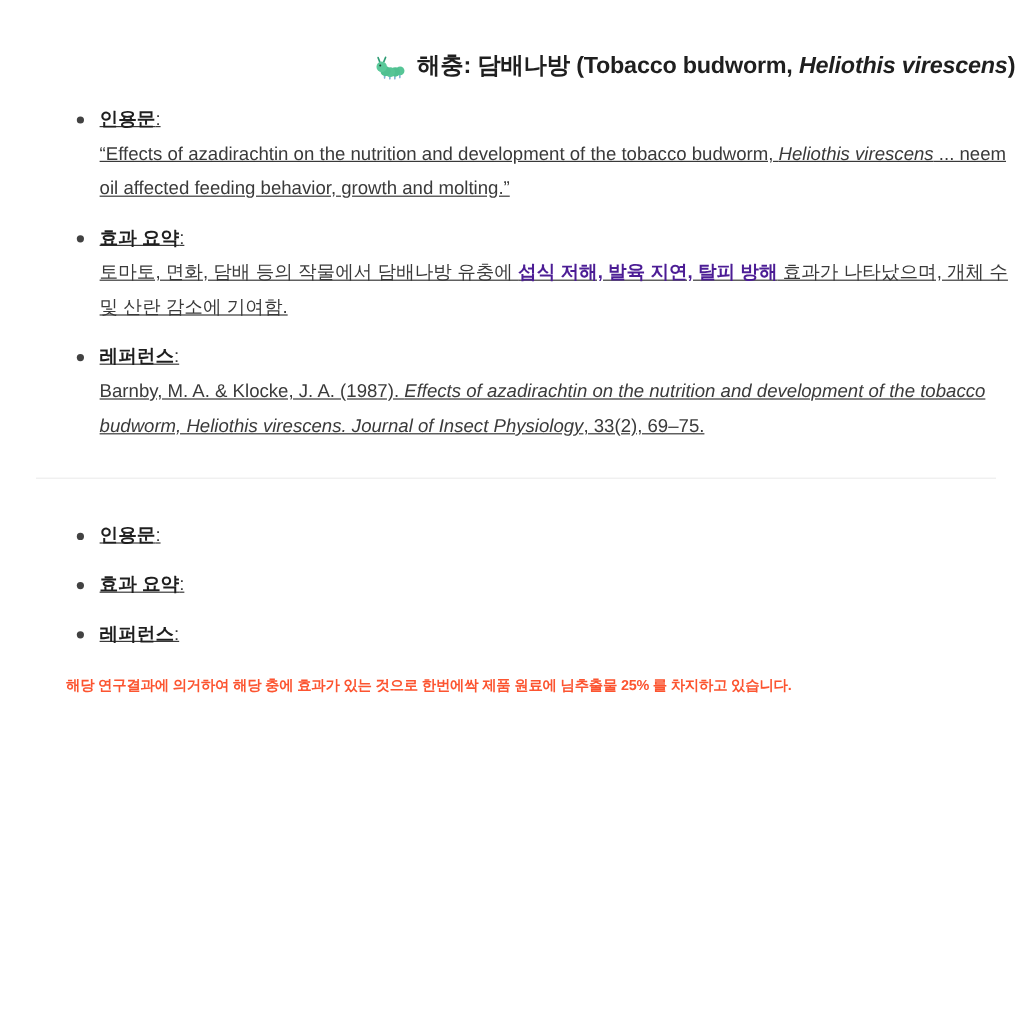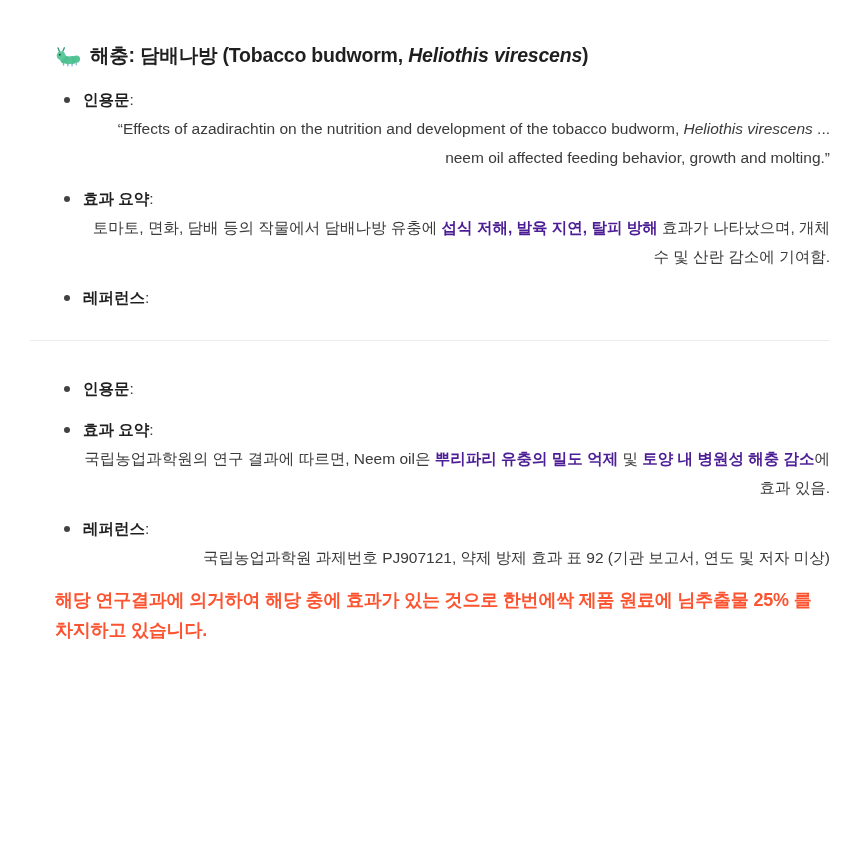--- a/index.html
+++ b/index.html
@@ -8,54 +8,53 @@
     background: #ffffff;
     font-family: "Liberation Sans", "DejaVu Sans", sans-serif;
     color: #3a3a3a;
     overflow: hidden;
   }
   .page { padding: 42px 14px 0 55px; }
 
   .section-heading {
     display: flex; align-items: center; gap: 9px;
     font-size: 19.5px; font-weight: 700; line-height: 26px;
-    color: #1f1f1f; letter-spacing: -0.2px;
+    color: #1f1f1f; letter-spacing: -0.2px; justify-content: flex-end;
   }
   .section-heading .h-text em { font-style: italic; }
   .icon-wrap {
     width: 26px; height: 26px; flex: 0 0 auto;
     display: flex; align-items: center; justify-content: center;
   }
 
-  ul.bullets { list-style: none; margin: 18px 16px 0 0; padding: 0; }
+  ul.bullets { list-style: none; margin: 18px 0 0 0; padding: 0; text-decoration: underline; }
   li.bullet { position: relative; padding-left: 28px; margin-bottom: 13px; }
   .dot {
     position: absolute; left: 9px; top: 11px;
     width: 6px; height: 6px; border-radius: 50%;
     background: #424242;
   }
   .label { font-size: 15.5px; line-height: 28px; color: #1f1f1f; }
   .label strong { font-weight: 700; }
   .label .colon { font-weight: 400; color: #3a3a3a; }
   .content {
     font-size: 15.5px; line-height: 29px; color: #3a3a3a;
     max-width: 763px;
-    text-align: right;
   }
   .content strong { font-weight: 700; color: #4c1d95; }
   .content em { font-style: italic; }
 
   hr.divider {
     border: 0; border-top: 1px solid #ededed;
     margin: 28px 16px 34px -25px;
   }
 
   .footer-note {
     margin-top: 12px;
-    font-size: 18px; line-height: 30px; font-weight: 700;
+    font-size: 12px; line-height: 30px; font-weight: 700;
     color: #fc5430; letter-spacing: -0.2px;
     max-width: 770px;
   }
 </style>
 </head>
 <body>
 
 <main class="page">
 
   <section>
@@ -83,41 +82,40 @@
         <p class="content"><span>“Effects of azadirachtin on the nutrition and development of the tobacco budworm, </span><em>Heliothis virescens</em><span> ... neem oil affected feeding behavior, growth and molting.”</span></p>
       </li>
       <li class="bullet">
         <span class="dot"></span>
         <p class="label"><strong>효과 요약</strong><span class="colon">:</span></p>
         <p class="content"><span>토마토, 면화, 담배 등의 작물에서 담배나방 유충에 </span><strong>섭식 저해, 발육 지연, 탈피 방해</strong><span> 효과가 나타났으며, 개체 수 및 산란 감소에 기여함.</span></p>
       </li>
       <li class="bullet">
         <span class="dot"></span>
         <p class="label"><strong>레퍼런스</strong><span class="colon">:</span></p>
+        <p class="content"><span>Barnby, M. A. &amp; Klocke, J. A. (1987). </span><em>Effects of azadirachtin on the nutrition and development of the tobacco budworm, Heliothis virescens. Journal of Insect Physiology</em><span>, 33(2), 69–75.</span></p>
       </li>
     </ul>
   </section>
 
   <hr class="divider">
 
   <section>
 
     <ul class="bullets">
       <li class="bullet">
         <span class="dot"></span>
         <p class="label"><strong>인용문</strong><span class="colon">:</span></p>
       </li>
       <li class="bullet">
         <span class="dot"></span>
         <p class="label"><strong>효과 요약</strong><span class="colon">:</span></p>
-        <p class="content"><span>국립농업과학원의 연구 결과에 따르면, Neem oil은 </span><strong>뿌리파리 유충의 밀도 억제</strong><span> 및 </span><strong>토양 내 병원성 해충 감소</strong><span>에 효과 있음.</span></p>
       </li>
       <li class="bullet">
         <span class="dot"></span>
         <p class="label"><strong>레퍼런스</strong><span class="colon">:</span></p>
-        <p class="content"><span>국립농업과학원 과제번호 PJ907121, 약제 방제 효과 표 92 (기관 보고서, 연도 및 저자 미상)</span></p>
       </li>
     </ul>
   </section>
 
   <p class="footer-note">해당 연구결과에 의거하여 해당 충에 효과가 있는 것으로 한번에싹 제품 원료에 님추출물 25% 를 차지하고 있습니다.</p>
 
 </main>
 
 </body></html>

